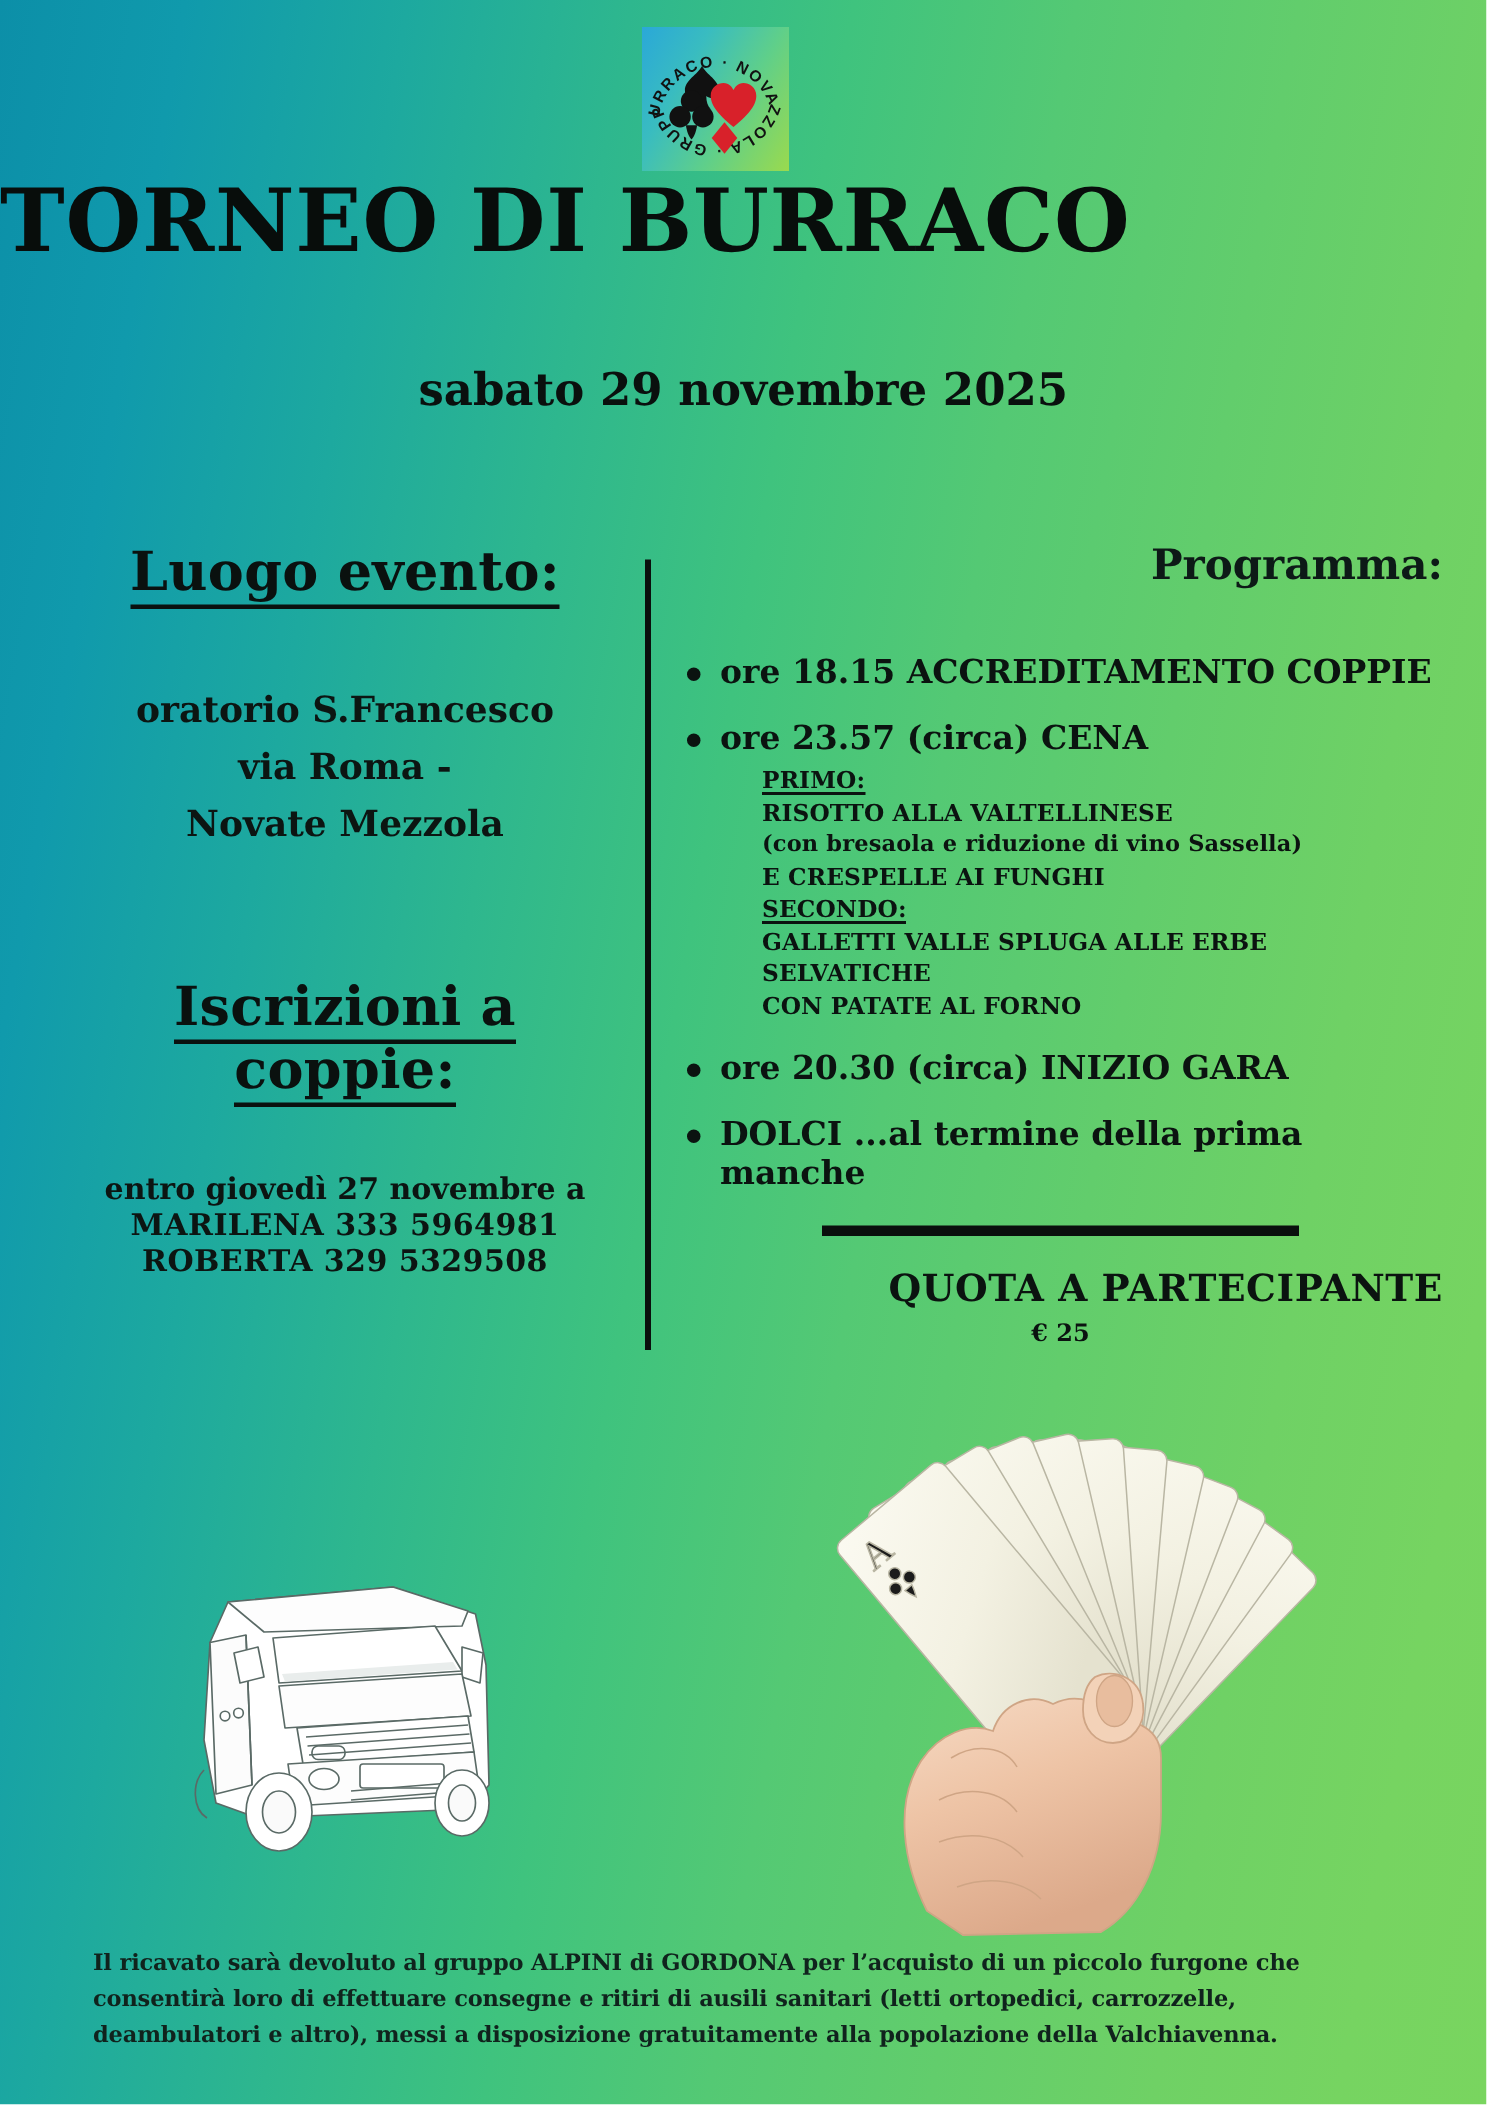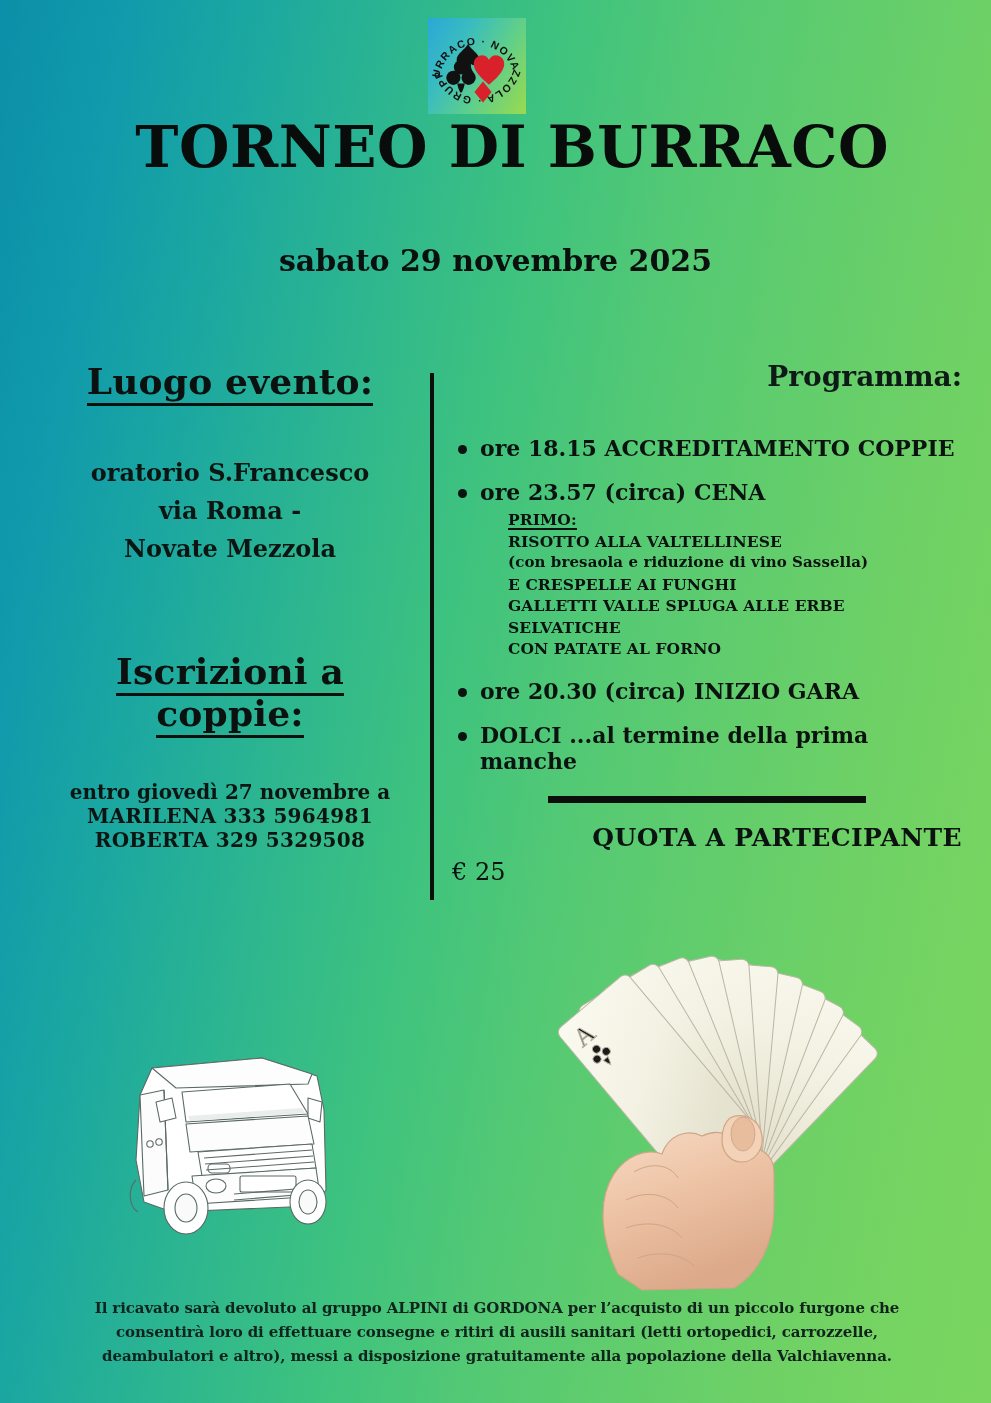--- a/index.html
+++ b/index.html
@@ -43,21 +43,21 @@
     background: linear-gradient(120deg, #2aa8d8 0%, #39bcc0 30%, #5fcf8a 62%, #9ada4e 100%);
   }
   .logo-svg { display: block; }
 
   
   .title {
     position: absolute;
     left: 0;
     top: 113px;
     width: 889px;
-    text-align: right;
+    text-align: left;
     font-family: "DejaVu Serif", "Liberation Serif", serif;
     font-weight: bold;
     font-size: 58px;
     letter-spacing: 0.5px;
     color: #080d0b;
     white-space: nowrap;
   }
 
   .subtitle {
     position: absolute;
@@ -188,23 +188,24 @@
     margin-top: 20px;
     text-align: right;
     font-family: "DejaVu Serif", "Liberation Serif", serif;
     font-weight: bold;
     font-size: 25px;
     letter-spacing: 0.4px;
     color: #0b1310;
   }
   .quota-price {
     margin-top: 6px;
-    font-family: "DejaVu Serif", "Liberation Serif", serif;
-    font-weight: normal;
-    font-size: 24px;
+    text-align: center;
+    font-family: "DejaVu Serif", "Liberation Serif", serif;
+    font-weight: bold;
+    font-size: 16px;
     color: #0b1310;
   }
 
   
   .van {
     position: absolute;
     left: 112px;
     top: 1040px;
     width: 250px;
     height: 200px;
@@ -222,21 +223,20 @@
     position: absolute;
     left: 62px;
     top: 1296px;
     width: 870px;
     font-family: "DejaVu Serif", "Liberation Serif", serif;
     font-weight: bold;
     font-size: 15px;
     line-height: 24px;
     color: #10231d;
     letter-spacing: -0.1px;
-    text-align: center;
   }
 </style>
 </head>
 <body>
 
 <div id="poster">
 
   <div class="logo-wrap">
     <div class="logo-box">
       <svg class="logo-svg" width="98" height="96" viewBox="0 0 98 96">
@@ -315,20 +315,21 @@
 
       <li class="prog-item">
         <span class="dot"></span>
         <span>ore 23.57 (circa) CENA</span>
 
         <div class="menu-block">
           <div><span class="lbl">PRIMO:</span></div>
           <div>RISOTTO ALLA VALTELLINESE</div>
           <div class="soft">(con bresaola  e  riduzione di vino  Sassella)</div>
           <div>E CRESPELLE AI FUNGHI</div>
+          <div><span class="lbl">SECONDO:</span></div>
           <div>GALLETTI VALLE SPLUGA ALLE ERBE SELVATICHE</div>
           <div>CON PATATE AL FORNO</div>
         </div>
       </li>
 
       <li class="prog-item">
         <span class="dot"></span>
         <span>ore 20.30  (circa)  INIZIO GARA</span>
       </li>
 

